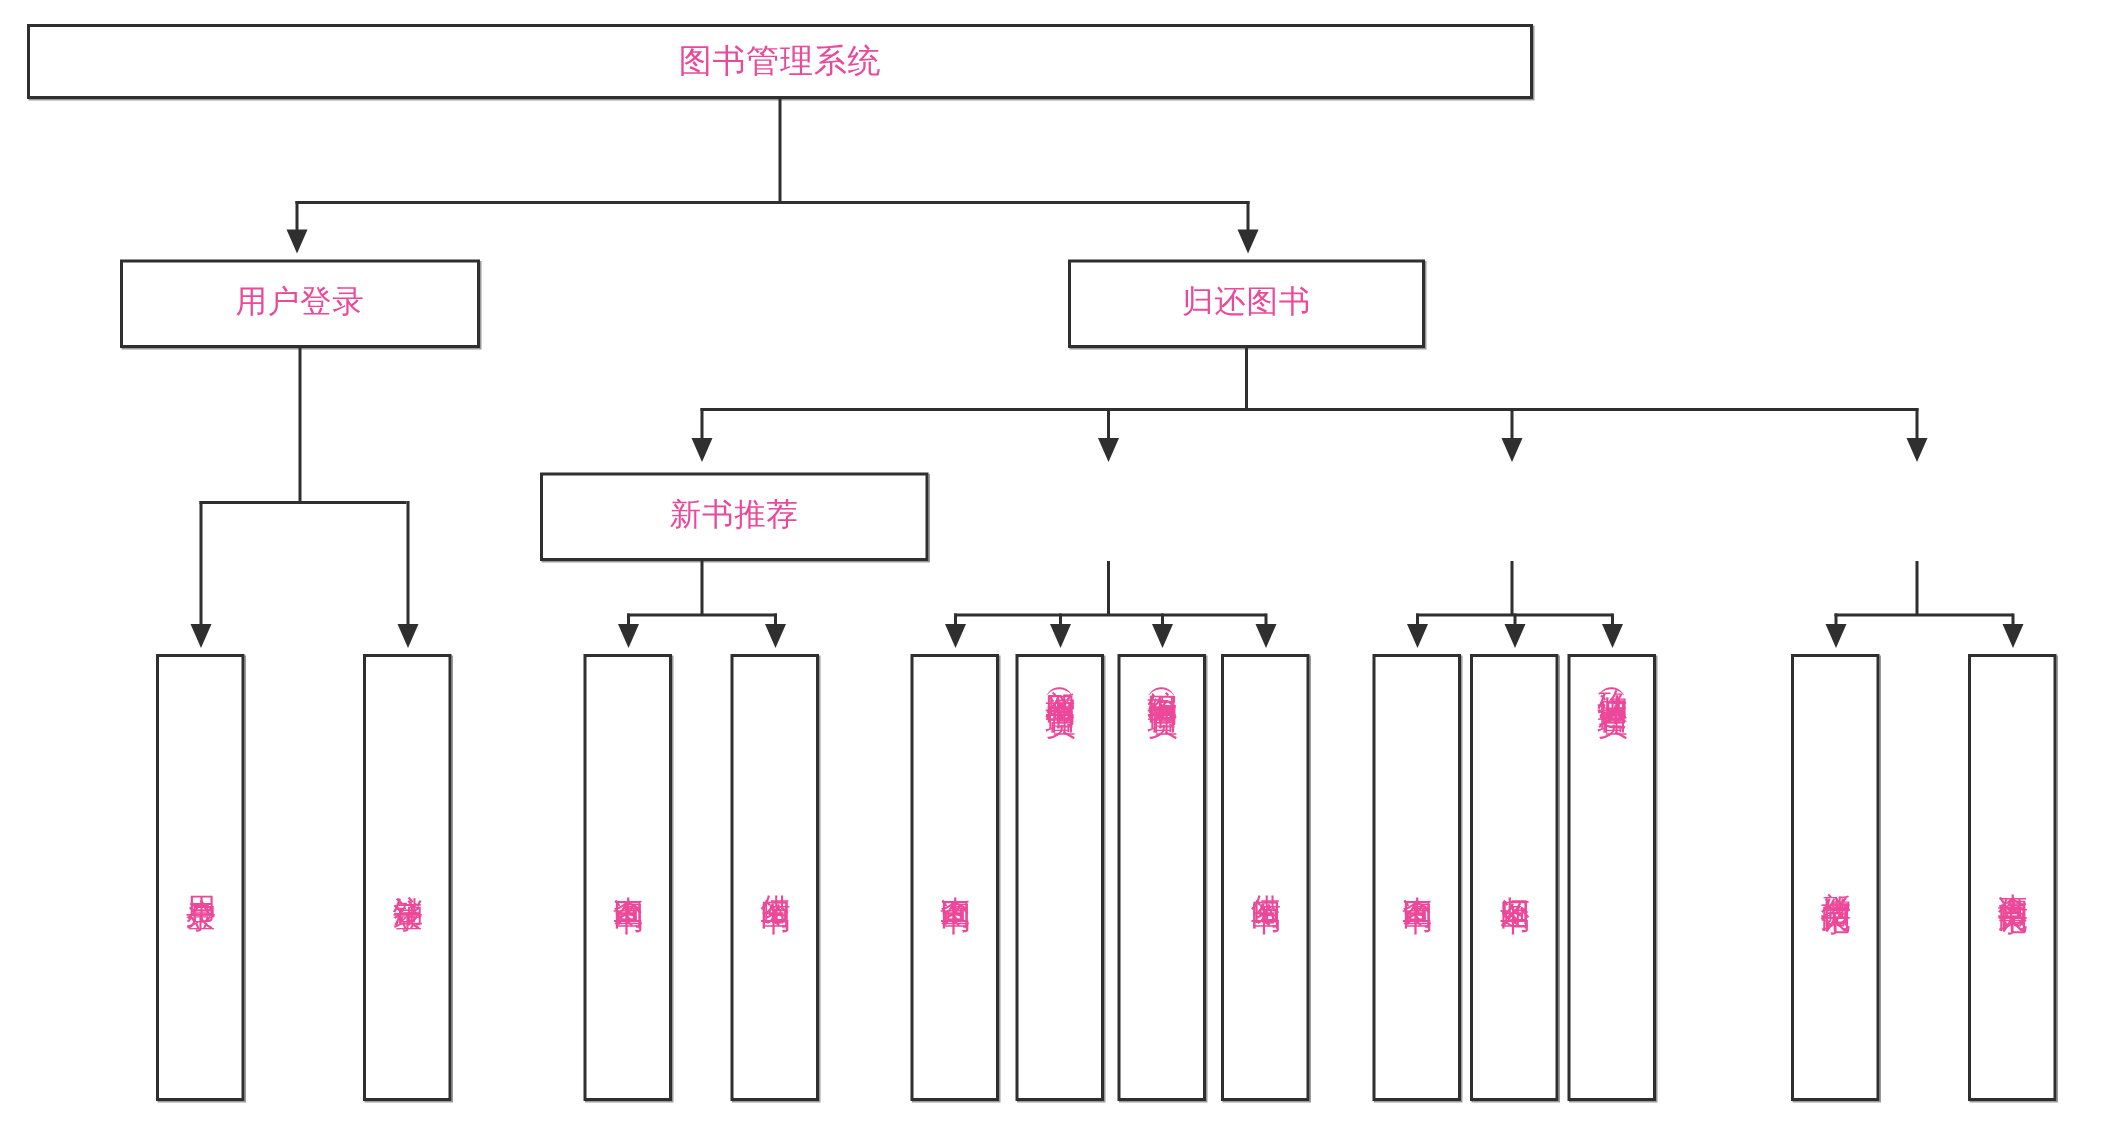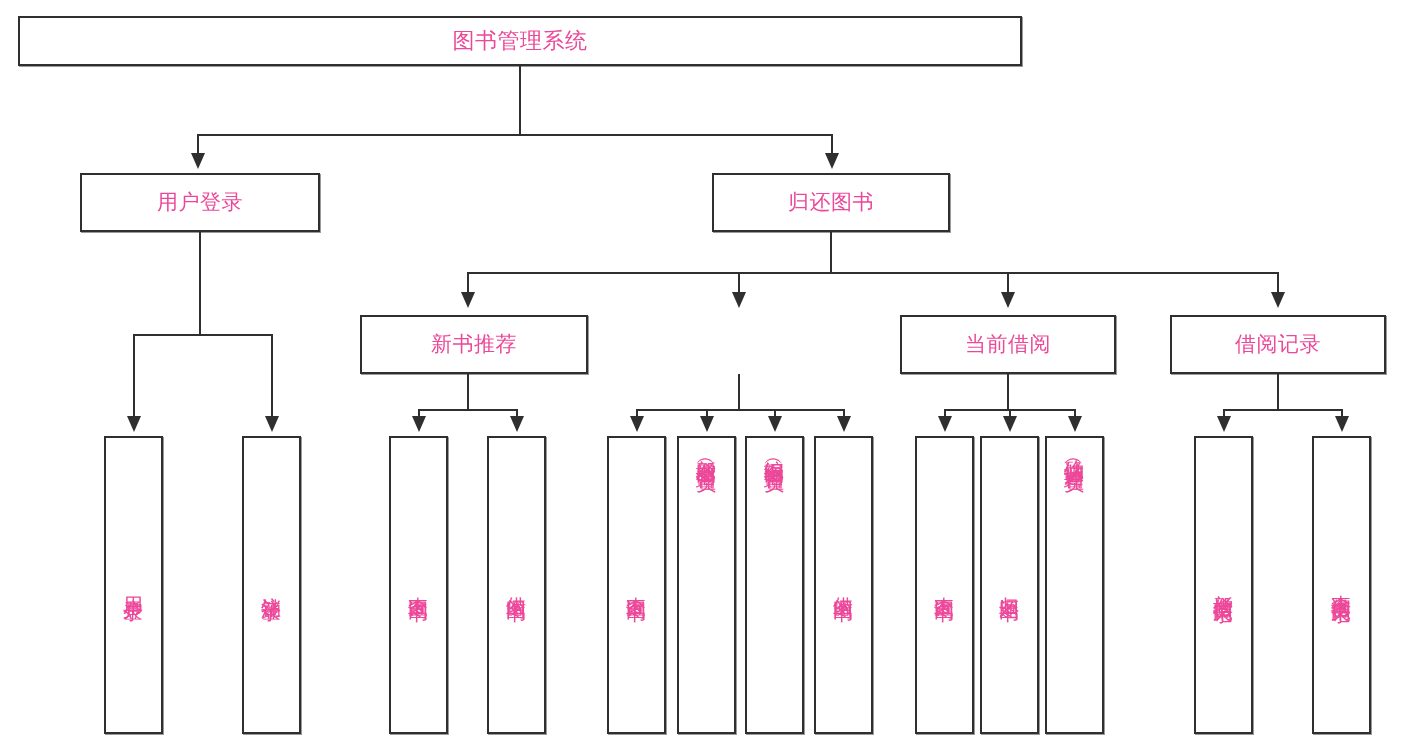--- a/index.html
+++ b/index.html
@@ -126,28 +126,22 @@
   <div class="hline" style="left:467px; top:272px; width:812px;"></div>
   <div class="vline" style="left:467px; top:272px; height:22px;"></div>
   <div class="arrow" style="left:461px; top:292px;"></div>
   <div class="vline" style="left:738px; top:272px; height:22px;"></div>
   <div class="arrow" style="left:732px; top:292px;"></div>
   <div class="vline" style="left:1007px; top:272px; height:22px;"></div>
   <div class="arrow" style="left:1001px; top:292px;"></div>
   <div class="vline" style="left:1277px; top:272px; height:22px;"></div>
   <div class="arrow" style="left:1271px; top:292px;"></div>
 
-  <div class="node h" style="left:360px; top:315px; width:228px; height:59px;">
+  <div class="node h" style="left:360px; top:315px; width:259px; height:59px;">
     <span class="label">新书推荐</span>
-  </div>
-  <div class="node h" style="left:900px; top:315px; width:216px; height:59px;">
-    <span class="label">当前借阅</span>
-  </div>
-  <div class="node h" style="left:1170px; top:315px; width:216px; height:59px;">
-    <span class="label">借阅记录</span>
   </div>
 
   <div class="vline" style="left:467px; top:374px; height:36px;"></div>
   <div class="hline" style="left:418px; top:409px; width:100px;"></div>
   <div class="vline" style="left:418px; top:409px; height:9px;"></div>
   <div class="arrow" style="left:412px; top:416px;"></div>
   <div class="vline" style="left:516px; top:409px; height:9px;"></div>
   <div class="arrow" style="left:510px; top:416px;"></div>
 
   <div class="vline" style="left:738px; top:374px; height:36px;"></div>

